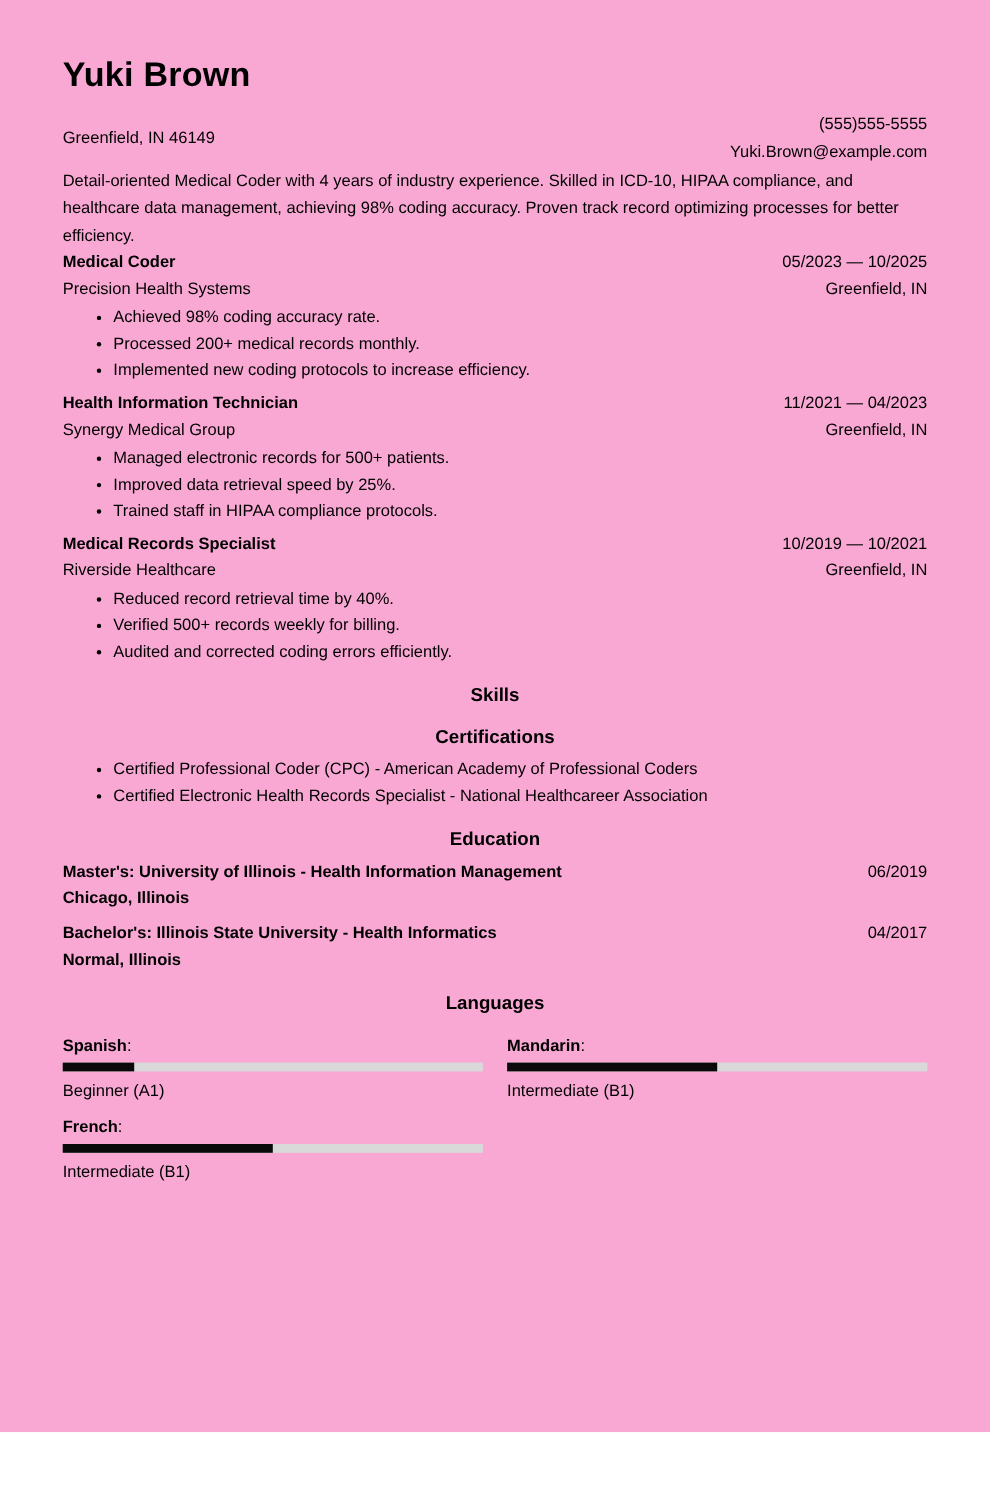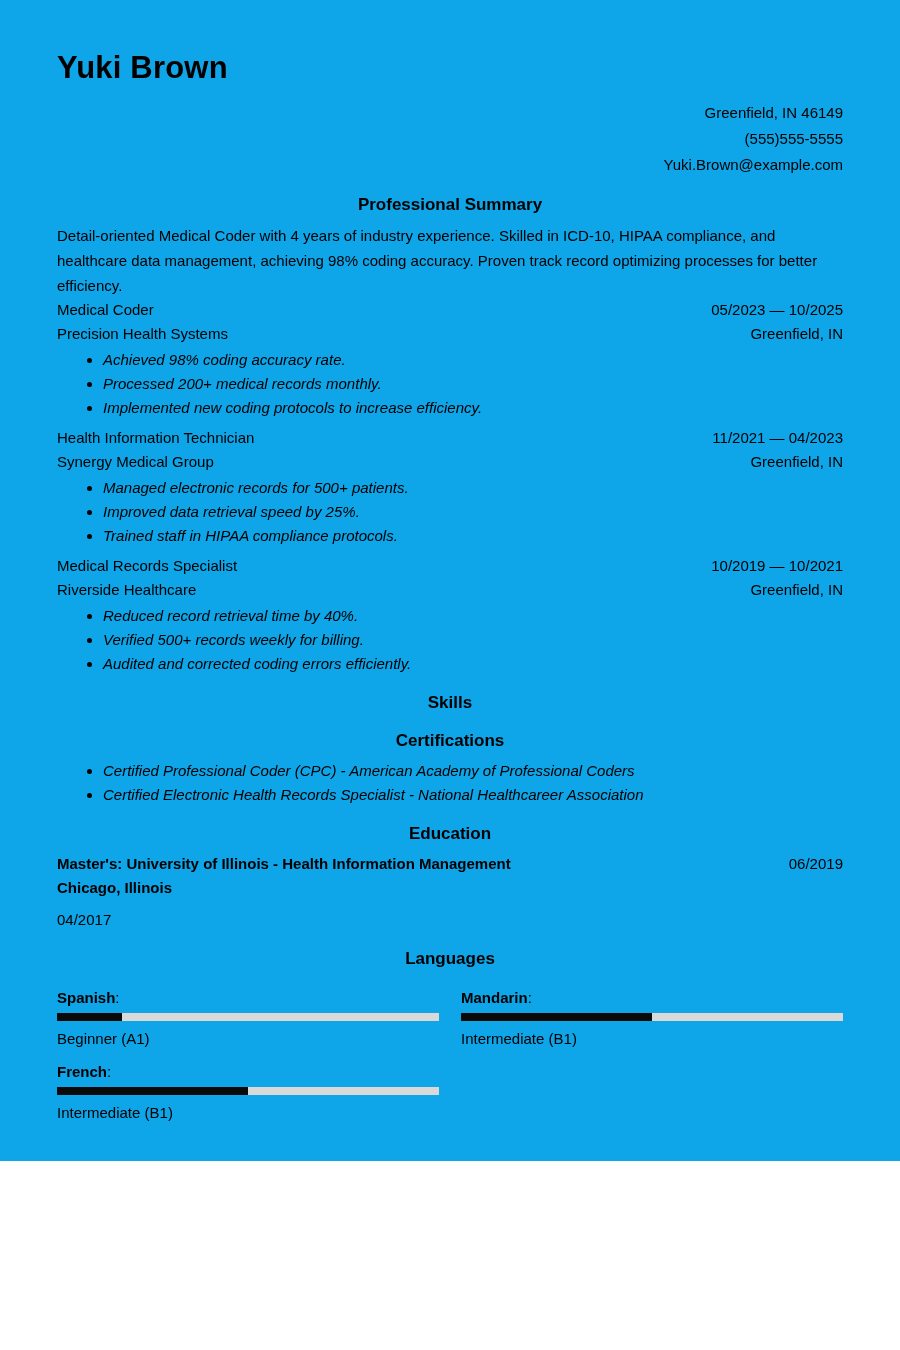--- a/index.html
+++ b/index.html
@@ -1,70 +1,69 @@
 <!DOCTYPE html>
 <html><head>
 <meta charset="utf-8">
 <style>
   * { margin: 0; padding: 0; box-sizing: border-box; }
   html, body { background: #ffffff; }
   .page {
     width: 900px;
-    height: 1161px;
+    height: 1302px;
     margin: 0 auto;
-    background: #0ea5e9;
+    background: #f9a8d4;
     color: #000000;
     font-family: "Liberation Sans", sans-serif;
     font-size: 15px;
     overflow: hidden;
   }
   .content { padding: 50px 57px 0 57px; }
 
   h1.name {
     font-size: 31px;
     font-weight: bold;
     line-height: 36px;
     margin-bottom: 14px;
     letter-spacing: 0.2px;
   }
 
   .contact-row {
     display: flex;
     justify-content: space-between;
-    align-items: flex-end;
+    align-items: center;
     line-height: 26px;
-    flex-direction: column;
   }
   .contact-right { text-align: right; }
 
   h2.section-heading {
     font-size: 17px;
     font-weight: bold;
     text-align: center;
     line-height: 22px;
     margin: 16px 0 7px 0;
   }
 
   .summary-text { line-height: 25px; }
 
   .job { margin-bottom: 6px; }
   .job-header, .job-subheader {
     display: flex;
     justify-content: space-between;
     line-height: 24px;
   }
-  .job-title { font-weight: normal; }
+  .job-title { font-weight: bold; }
   .job-dates, .job-location { white-space: nowrap; text-align: right; margin-left: 31px; }
 
   ul.bullets {
     margin-top: 2px;
     padding-left: 46px;
     list-style: disc;
   }
-  ul.bullets li { line-height: 24px; font-style: italic; }
+  ul.bullets li { line-height: 24px; }
 
   .skills-columns { display: flex; }
   .skills-columns ul { flex: 1 1 50%; }
 
   .edu-entry {
     display: flex;
     justify-content: space-between;
     margin-bottom: 8px;
     line-height: 24px;
   }
@@ -99,21 +98,20 @@
     <h1 class="name">Yuki Brown</h1>
 
     <div class="contact-row">
       <span>Greenfield, IN 46149</span>
       <div class="contact-right">
         <div>(555)555-5555</div>
         <div>Yuki.Brown@example.com</div>
       </div>
     </div>
 
-    <h2 class="section-heading">Professional Summary</h2>
     <p class="summary-text">Detail-oriented Medical Coder with 4 years of industry experience. Skilled in ICD-10, HIPAA compliance, and healthcare data management, achieving 98% coding accuracy. Proven track record optimizing processes for better efficiency.</p>
 
 
     <div class="job">
       <div class="job-header">
         <span class="job-title">Medical Coder</span>
         <span class="job-dates">05/2023 — 10/2025</span>
       </div>
       <div class="job-subheader">
         <span>Precision Health Systems</span>
@@ -170,20 +168,24 @@
 
     <div class="edu-entry">
       <div class="edu-left">
         <div>Master's: University of Illinois - Health Information Management</div>
         <div>Chicago, Illinois</div>
       </div>
       <span class="edu-date">06/2019</span>
     </div>
 
     <div class="edu-entry">
+      <div class="edu-left">
+        <div>Bachelor's: Illinois State University - Health Informatics</div>
+        <div>Normal, Illinois</div>
+      </div>
       <span class="edu-date">04/2017</span>
     </div>
 
     <h2 class="section-heading">Languages</h2>
 
     <div class="languages-grid">
 
       <div class="language-item">
         <div class="language-label">
           <span class="language-name">Spanish</span><span>:</span>

